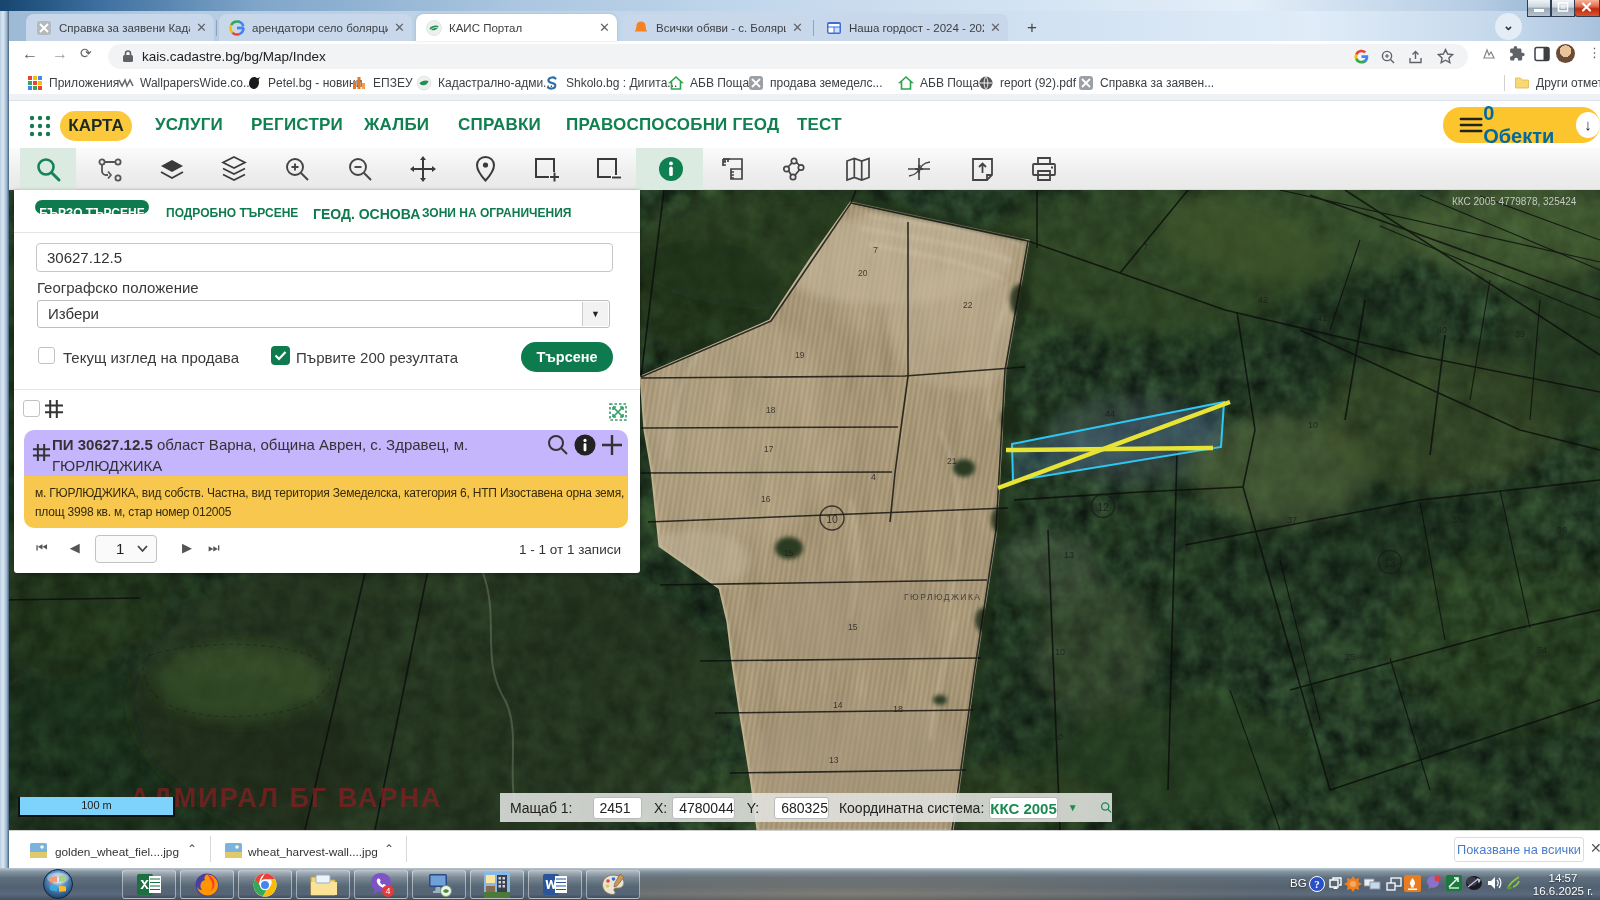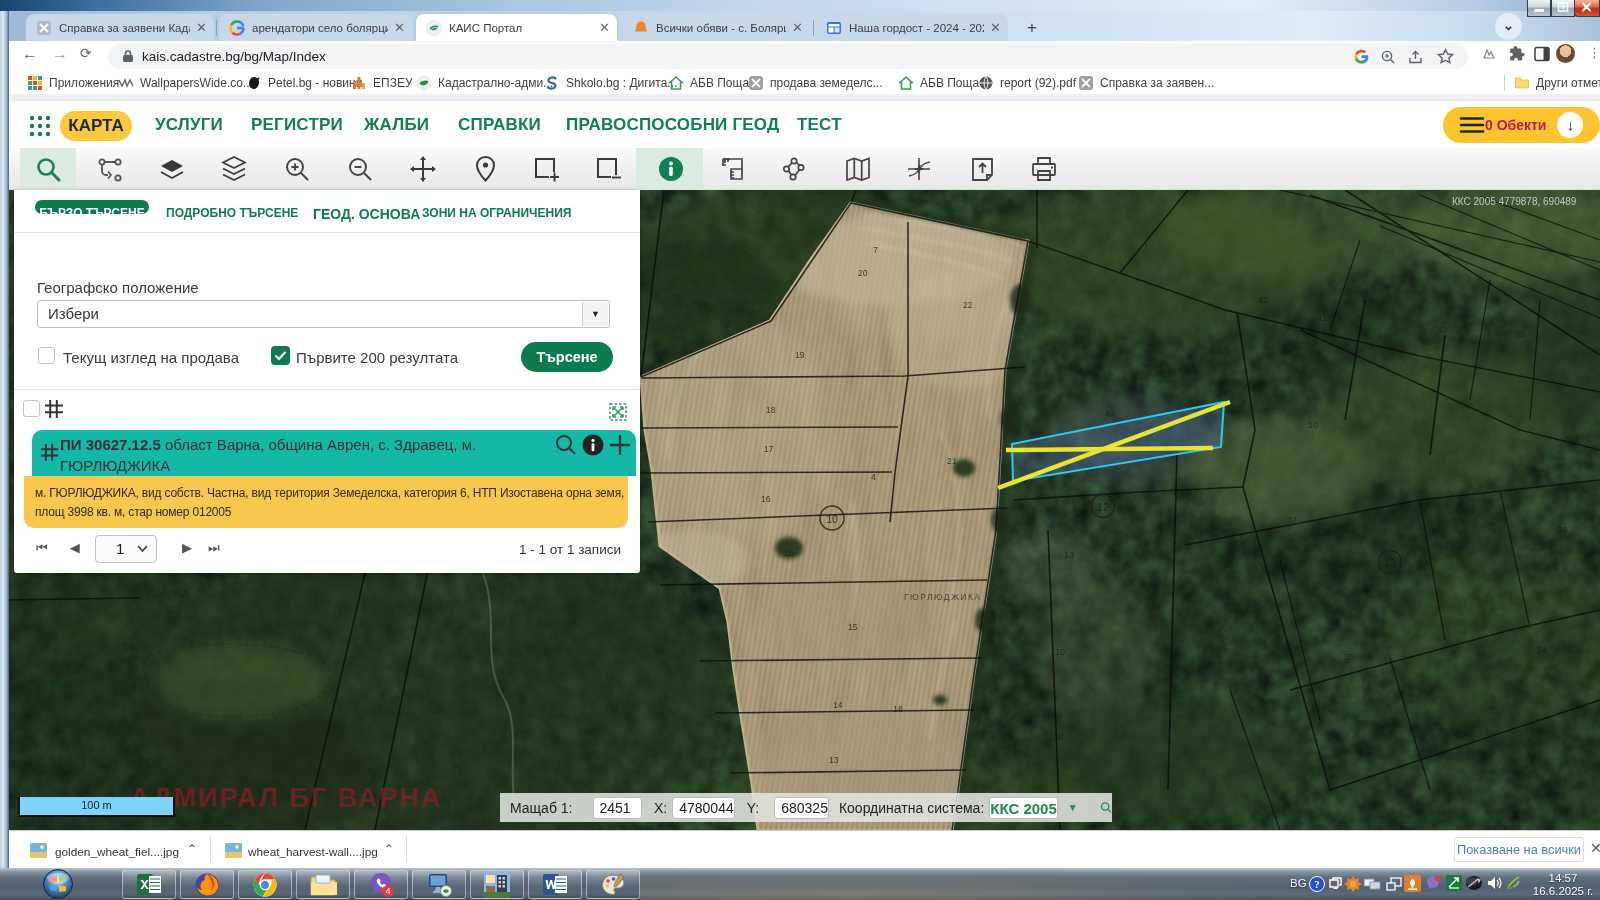--- a/index.html
+++ b/index.html
@@ -316,21 +316,21 @@
   <div class="navitem" style="left:364px;">ЖАЛБИ</div>
   <div class="navitem" style="left:458px;">СПРАВКИ</div>
   <div class="navitem" style="left:566px;">ПРАВОСПОСОБНИ ГЕОД</div>
   <div class="navitem" style="left:797px;">ТЕСТ</div>
   <div class="abs" id="objpill">
     <svg style="width:26px;height:18px;margin-left:16px;" viewBox="0 0 26 18">
         <g stroke="#222" stroke-width="2.6" stroke-linecap="round">
           <path d="M2 2.5h22M2 9h22M2 15.5h22"></path>
         </g>
       </svg>
-    <span style="font-size:14px; font-weight:bold; color:#be185d; ">0 Обекти</span>
+    <span style="font-size:20px; font-weight:bold; color:#0369a1; ">0 Обекти</span>
     <span style="margin-left:11px; width:26px; height:26px; border-radius:50%; background:#fff; text-align:center; line-height:25px; font-size:15px; color:#222; font-weight:bold;">↓</span>
   </div>
 
   <div class="abs" id="toolbar"></div>
   <div id="tbicons">
     <div class="abs ttile tgreen" style="left:20px; width:56px;"></div>
     <div class="abs ttile tgreen" style="left:636px; width:67px;"></div>
     <svg class="abs" style="left:35px; top:156px; width:27px; height:27px;" viewBox="0 0 27 27">
         <circle cx="11" cy="11" r="7.5" fill="none" stroke="#15835a" stroke-width="2.6"></circle>
         <path d="M16.5 16.5L24 24" stroke="#15835a" stroke-width="3" stroke-linecap="round"></path>
@@ -654,20 +654,21 @@
     </g>
   </svg>
   </div>
 
   <div class="abs" id="panel">
     <div style="position:absolute; left:21px; top:10px; width:114px; height:14px; border-radius:13px; background:#0e7b4e; color:#fff; font-size:12px; font-weight:bold; text-align:center; line-height:26px;">БЪРЗО ТЪРСЕНЕ</div>
     <div style="position:absolute; left:152px; top:16px; color:#0e7b4e; font-size:12px; font-weight:bold;">ПОДРОБНО ТЪРСЕНЕ</div>
     <div style="position:absolute; left:299px; top:16px; color:#0e7b4e; font-size:14px; font-weight:bold;">ГЕОД. ОСНОВА</div>
     <div style="position:absolute; left:408px; top:16px; color:#0e7b4e; font-size:12px; font-weight:bold;">ЗОНИ НА ОГРАНИЧЕНИЯ</div>
     <div style="position:absolute; left:0; top:42px; width:626px; height:1px; background:#e4e4e4;"></div>
+    <div style="position:absolute; left:22px; top:53px; width:577px; height:29px; border:1px solid #c6c6c6; border-radius:4px; line-height:27px; padding-left:10px;">30627.12.5</div>
     <div style="position:absolute; left:23px; top:89px; color:#3a3a3a;">Географско положение</div>
     <div style="position:absolute; left:23px; top:110px; width:573px; height:28px; border:1px solid #bdbdbd; border-radius:3px; line-height:26px; padding-left:10px;">Избери
       <div style="position:absolute; right:1px; top:1px; width:26px; height:24px; background:#f2f2f2; border-left:1px solid #ccc; text-align:center; font-size:9px; line-height:24px; color:#222; padding-left:0;">▼</div>
     </div>
     <div style="position:absolute; left:24px; top:157px; width:17px; height:17px; border:1.5px solid #c2c2c2; border-radius:3px;"></div>
     <div style="position:absolute; left:49px; top:159px; color:#3a3a3a;">Текущ изглед на продава</div>
     <div style="position:absolute; left:257px; top:156px; width:19px; height:19px; background:#0e7b4e; border-radius:4px;">
       <svg style="width:19px;height:19px;" viewBox="0 0 19 19">
           <path d="M4.5 9.5l3.5 3.5 6.5-7" fill="none" stroke="#fff" stroke-width="2.2"></path>
         </svg></div>
@@ -678,21 +679,21 @@
     <svg style="position:absolute; left:30px; top:209px; width:20px; height:20px;" viewBox="0 0 20 20">
         <g stroke="#333" stroke-width="2">
           <path d="M6.2 1v18M12.8 1v18M1 6.6h18M1 13.2h18"></path>
         </g>
       </svg>
     <svg style="position:absolute; left:595px; top:213px; width:18px; height:18px;" viewBox="0 0 18 18">
         <rect x="1" y="1" width="16" height="16" fill="none" stroke="#2f9e63" stroke-width="1.6" stroke-dasharray="2.5 2"></rect>
         <path d="M4 4l10 10M14 4L4 14" stroke="#2f9e63" stroke-width="1.6"></path>
         <path d="M4 4l3 0M4 4l0 3M14 4l-3 0M14 4l0 3M4 14l3 0M4 14l0-3M14 14l-3 0M14 14l0-3" stroke="#2f9e63" stroke-width="1.6"></path>
       </svg>
-    <div style="position:absolute; left:18px; top:240px; width:604px; height:46px; background:#14b8a6; border-radius:10px 10px 0 0;">
+    <div style="position:absolute; left:10px; top:240px; width:604px; height:46px; background:#c4b5fd; border-radius:10px 10px 0 0;">
       <svg style="position:absolute; left:8px; top:13px; width:19px; height:19px;" viewBox="0 0 20 20">
           <g stroke="#333" stroke-width="2.1">
             <path d="M6.2 1v18M12.8 1v18M1 6.6h18M1 13.2h18"></path>
           </g>
         </svg>
       <div style="position:absolute; left:28px; top:4px; width:470px; font-size:15px; color:#333; line-height:21px;"><b>ПИ 30627.12.5</b> област Варна, община Аврен, с. Здравец, м.<br>ГЮРЛЮДЖИКА</div>
       <svg style="position:absolute; left:522px; top:3px; width:24px; height:24px;" viewBox="0 0 24 24">
           <circle cx="10" cy="10" r="7" fill="none" stroke="#333" stroke-width="2"></circle>
           <path d="M15.5 15.5L21 21" stroke="#333" stroke-width="2"></path>
         </svg>
@@ -729,21 +730,21 @@
     <span style="margin-left:12px;">Y:</span>
     <span class="cinput" style="width:66px; margin-left:15px;">680325</span>
     <span style="margin-left:10px;">Координатна система:</span>
     <span class="cinput" style="width:82px; margin-left:5px; color:#1c8a50; font-weight:bold; font-size:15px; text-align:center; padding-left:0;">ККС 2005</span>
     <span style="color:#1c8a50; font-size:10px; margin-left:10px;">▼</span>
     <svg style="width:19px; height:19px; margin-left:22px;" viewBox="0 0 19 19">
         <circle cx="8" cy="8" r="5.6" fill="none" stroke="#1c8a50" stroke-width="2"></circle>
         <path d="M12.2 12.2L17 17" stroke="#1c8a50" stroke-width="2"></path>
       </svg>
   </div>
-  <div class="abs" id="mapref">ККС 2005 4779878, 690489</div>
+  <div class="abs" id="mapref">ККС 2005 4779878, 325424</div>
 
   <div class="abs" id="dlbar"></div>
   <svg class="abs" style="left:30px; top:843px; width:17px; height:15px;" viewBox="0 0 17 15">
       <rect width="17" height="15" rx="1.5" fill="#7ab3e0"></rect>
       <rect y="9" width="17" height="6" fill="#e0c96a"></rect>
       <circle cx="12" cy="4" r="1.8" fill="#fff8d0"></circle>
     </svg>
   <div class="abs" style="left:55px; top:845px; font-size:11.8px; color:#333; white-space:nowrap;">golden_wheat_fiel....jpg</div>
   <div class="abs" style="left:187px; top:842px; color:#555; font-size:12px;">⌃</div>
   <div class="abs" style="left:210px; top:836px; width:1px; height:26px; background:#d8d8d8;"></div>

